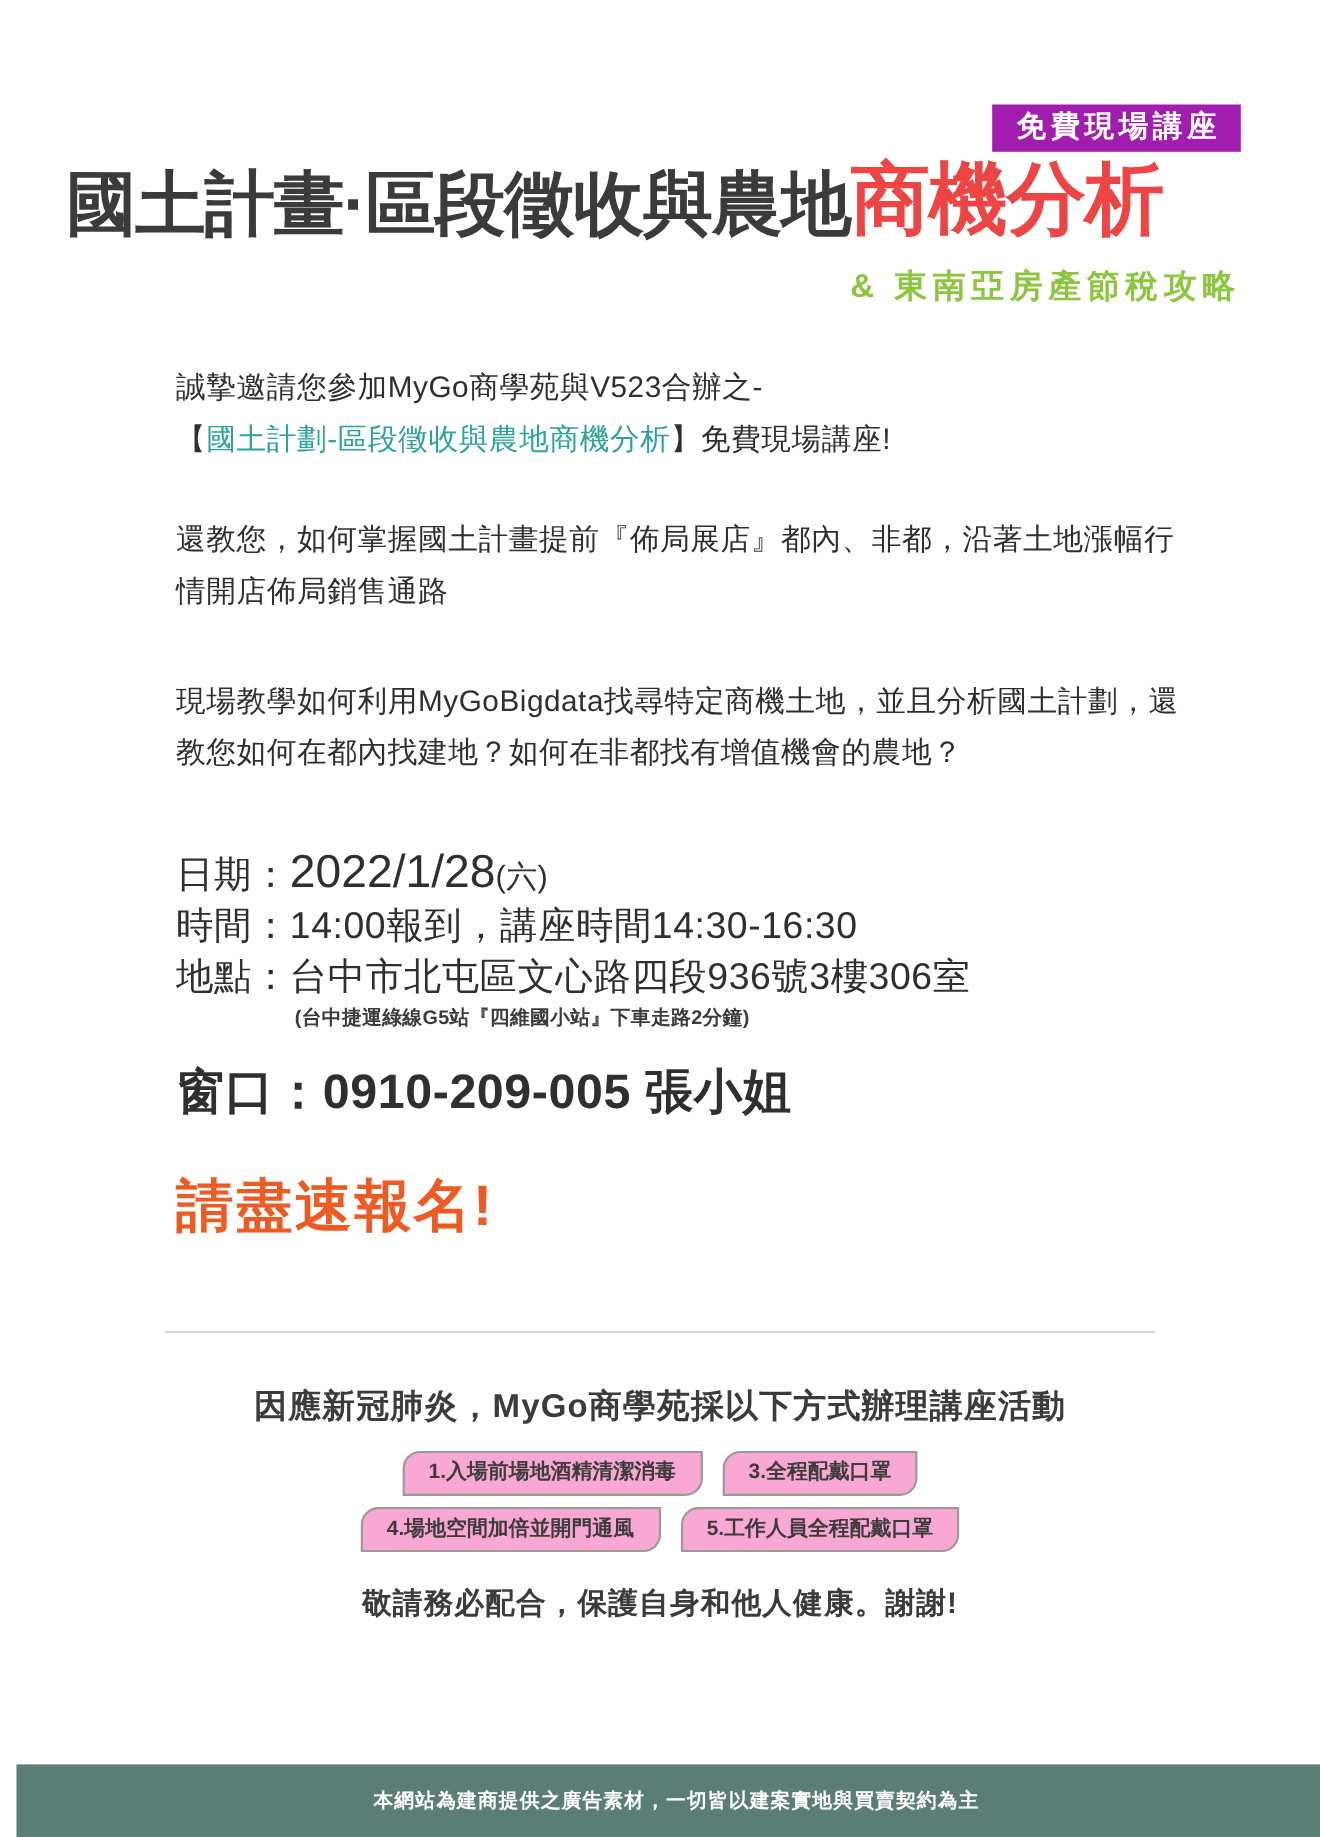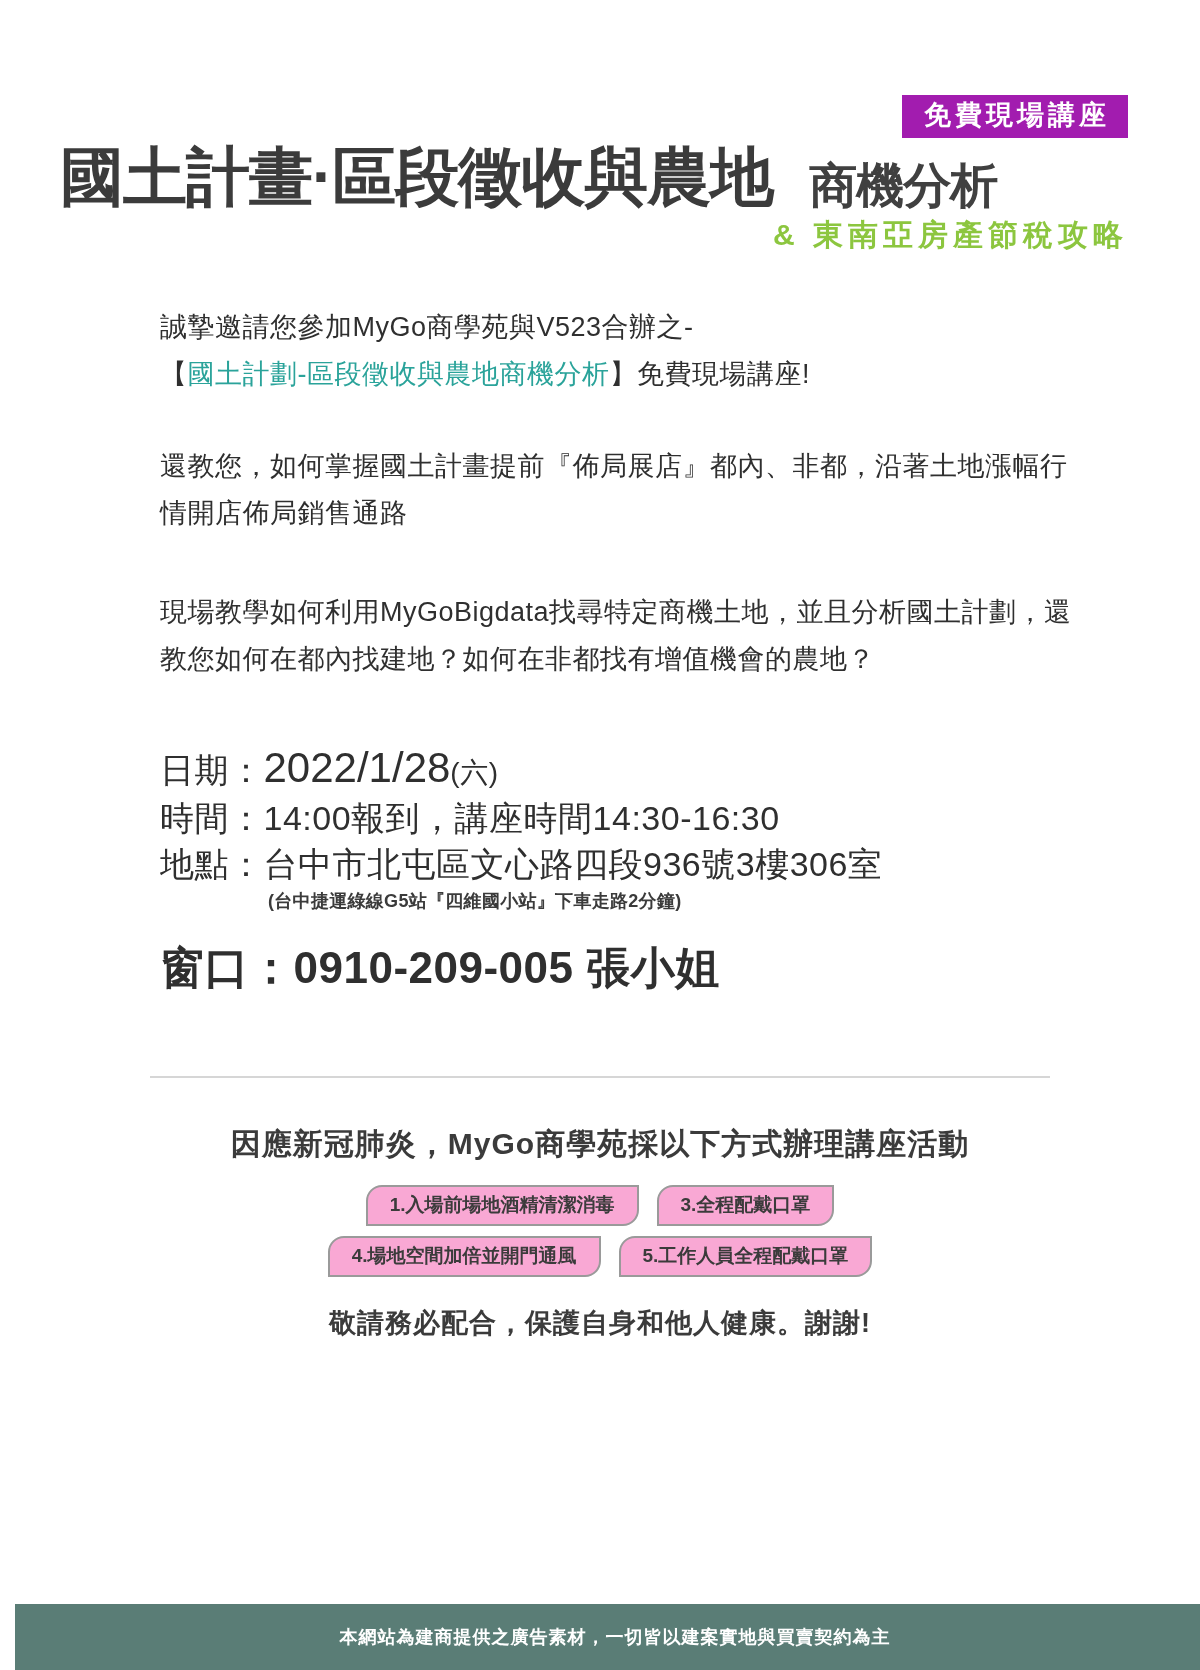--- a/index.html
+++ b/index.html
@@ -36,41 +36,40 @@
     padding: 7px 18px 9px 22px;
     line-height: 1;
     white-space: nowrap;
   }
   .title-row {
     display: flex;
     align-items: flex-end;
     justify-content: flex-start;
     margin-top: 6px;
     white-space: nowrap;
-    gap: 36px;
   }
   .title-dark {
     font-size: 64px;
     font-weight: bold;
     color: #3b3b3b;
     letter-spacing: -1px;
     line-height: 1.05;
   }
   .title-green {
-    font-size: 48px;
-    font-weight: bold;
-    color: #404040;
+    font-size: 72px;
+    font-weight: bold;
+    color: #ef4444;
     letter-spacing: -1px;
     line-height: 1.05;
   }
   .subtitle-row {
     display: flex;
     justify-content: flex-end;
     padding-right: 12px;
-    margin-top: 4px;
+    margin-top: 20px;
   }
   .subtitle {
     font-size: 30px;
     font-weight: bold;
     color: #8cc63f;
     letter-spacing: 5px;
     white-space: nowrap;
   }
 
   
@@ -229,20 +228,21 @@
     <div class="info-line">
       <span>時間：</span><span>14:00報到，講座時間14:30-16:30</span>
     </div>
     <div class="info-line">
       <span>地點：</span><span>台中市北屯區文心路四段936號3樓306室</span>
     </div>
     <div class="info-note">(台中捷運綠線G5站『四維國小站』下車走路2分鐘)</div>
     <div class="contact-line">
       <span>窗口：</span><span>0910-209-005 張小姐</span>
     </div>
+    <div class="cta">請盡速報名!</div>
   </div>
 
   <div class="divider"></div>
 
   <div class="covid">
     <div class="covid-heading">因應新冠肺炎，MyGo商學苑採以下方式辦理講座活動</div>
     <div class="rules">
       <span class="rule">1.入場前場地酒精清潔消毒</span>
       <span class="rule">3.全程配戴口罩</span>
     </div>

